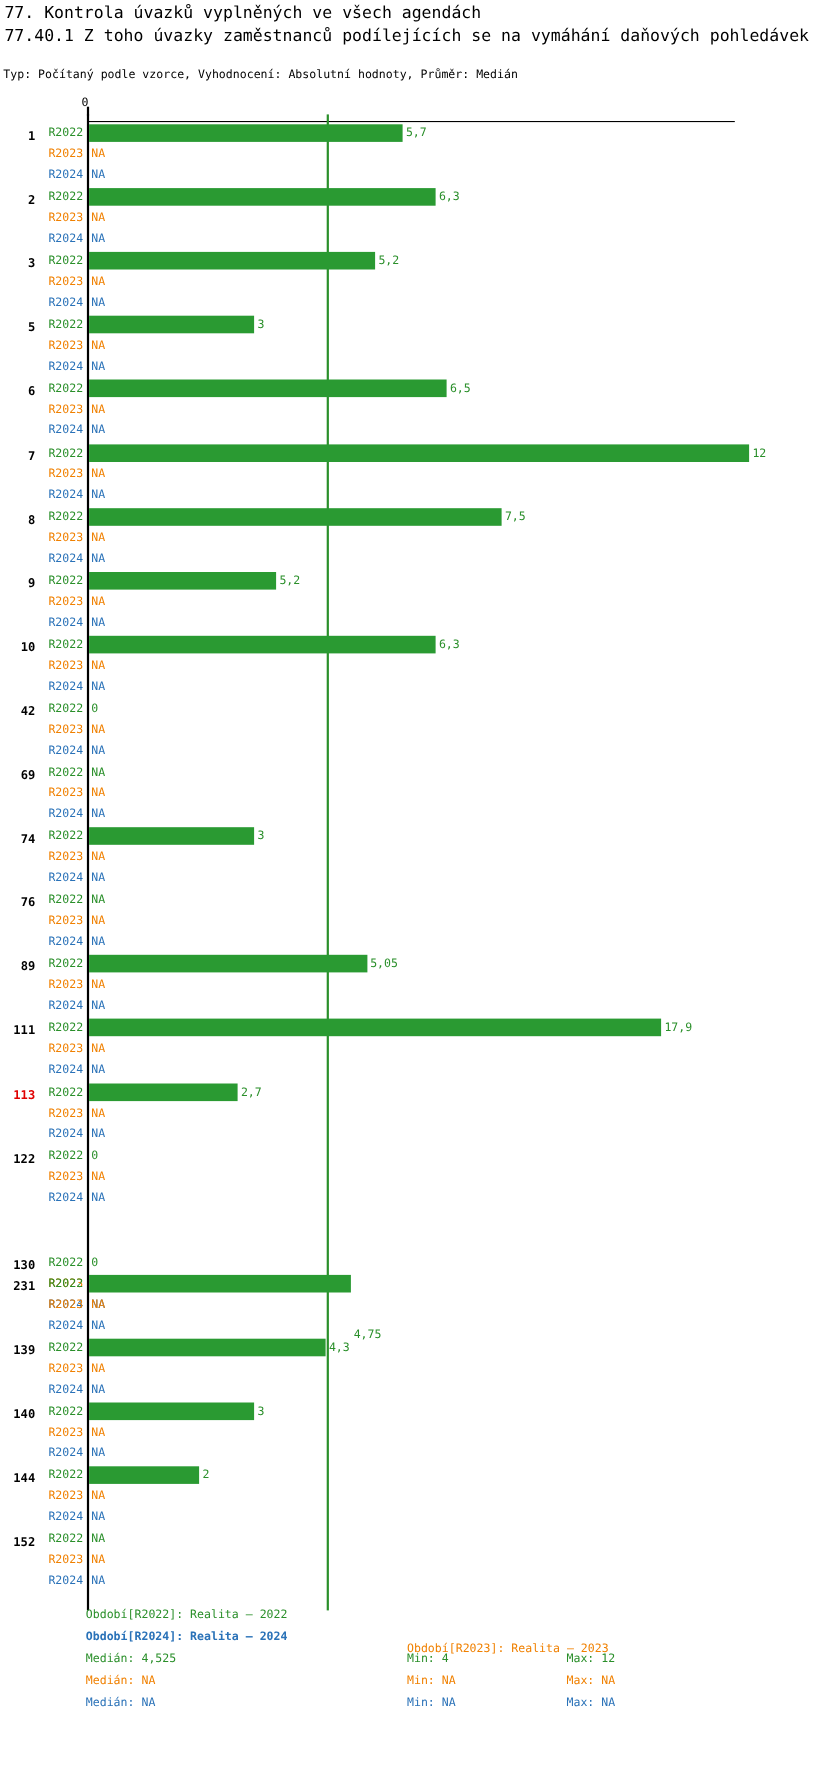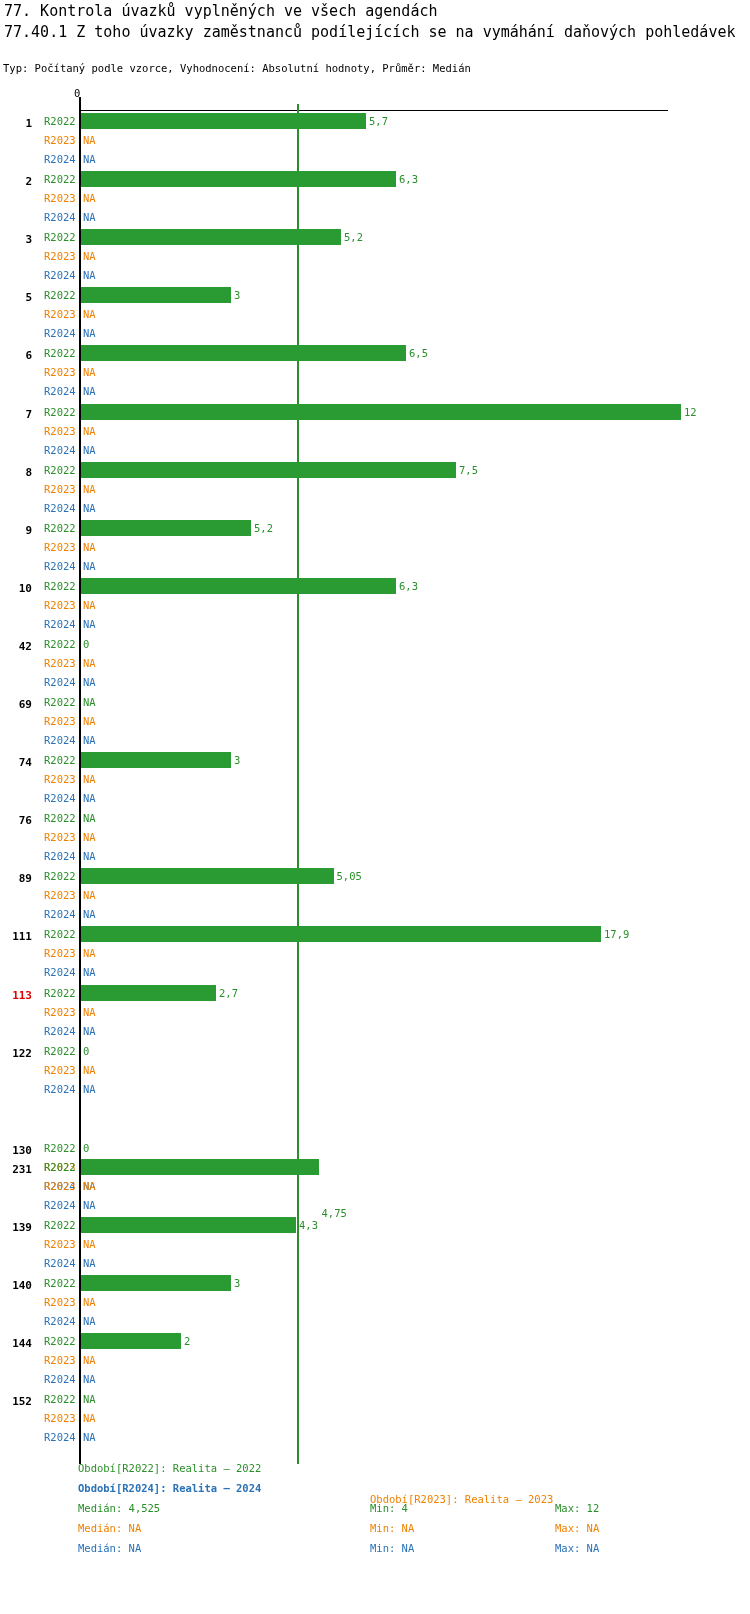--- a/index.html
+++ b/index.html
@@ -166,21 +166,21 @@
     position: absolute;
     font-size: 10.5px;
     line-height: 13px;
     white-space: nowrap;
   }
   .lg-green { color: #2a8f2a; }
   .lg-orange { color: #f08000; }
   .lg-blue { color: #2a72b8; }
   .col-a { left: 78px; }
   .col-b { left: 370px; }
-  .col-c { left: 515px; margin-left: 40px; }
+  .col-c { left: 515px; }
 </style>
 </head>
 <body>
 
 <div>
   <div class="title-1">77. Kontrola úvazků vyplněných ve všech agendách</div>
   <div class="title-2">77.40.1 Z toho úvazky zaměstnanců podílejících se na vymáhání daňových pohledávek</div>
   <div class="subtitle">Typ: Počítaný podle vzorce, Vyhodnocení: Absolutní hodnoty, Průměr: Medián</div>
 </div>
 

